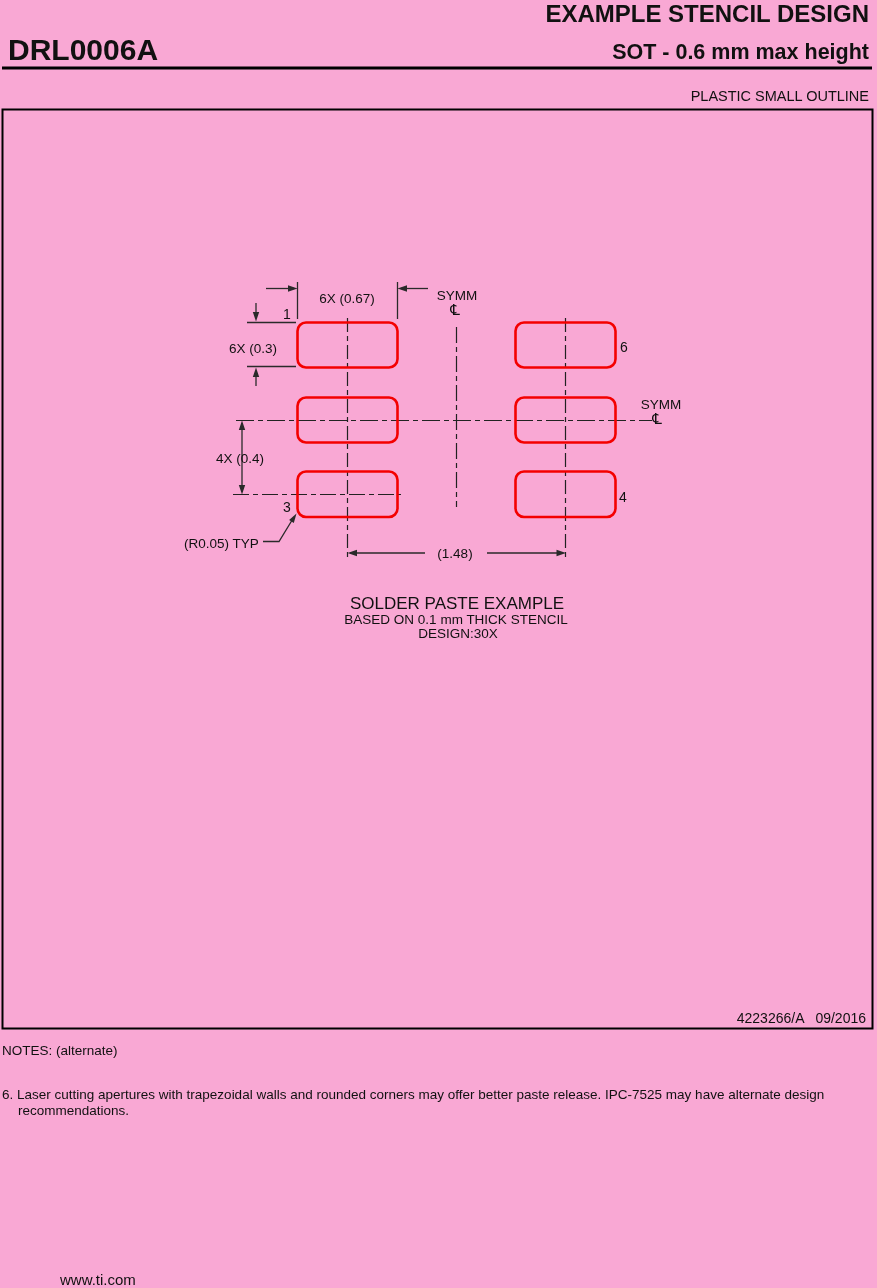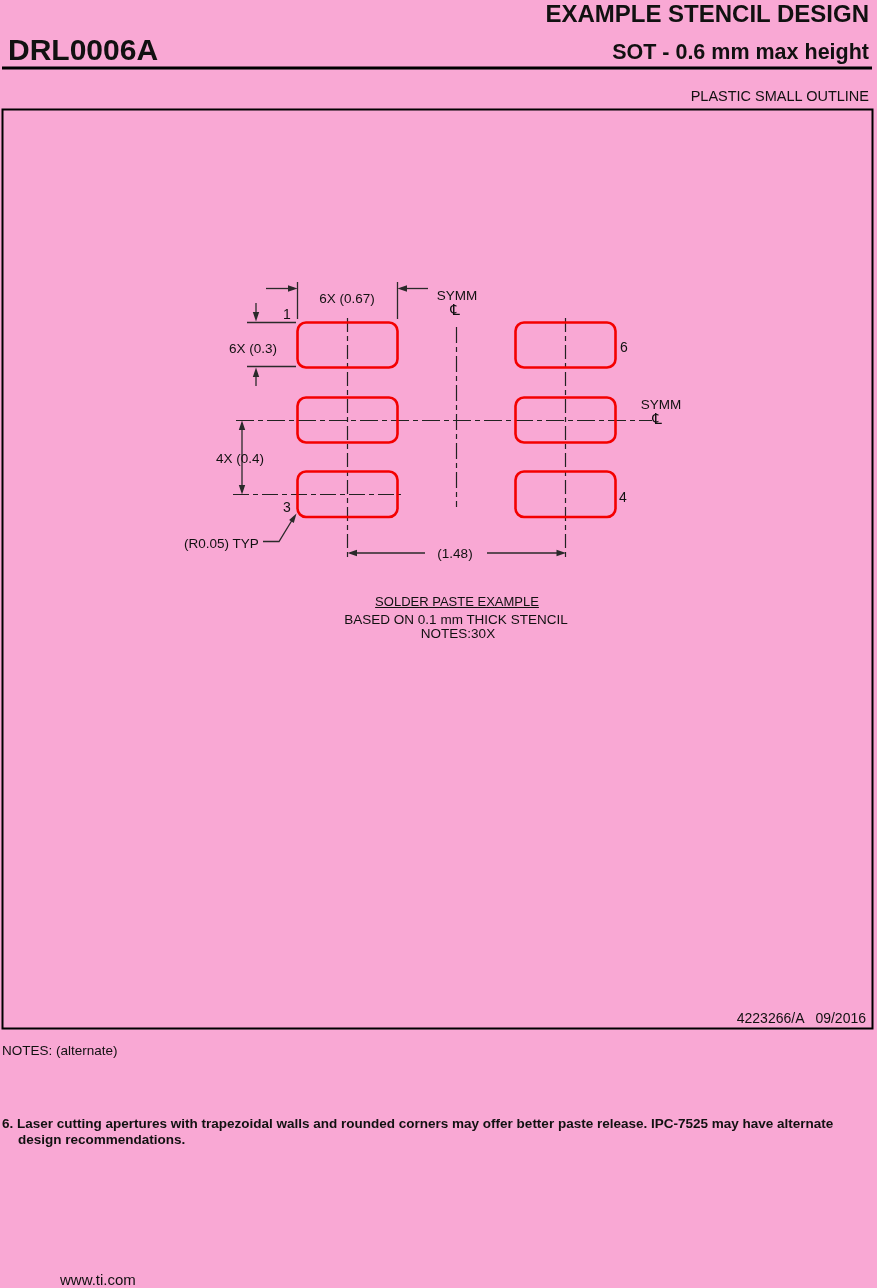--- a/index.html
+++ b/index.html
@@ -7,21 +7,21 @@
         font-family:"Liberation Sans",sans-serif;color:#111;}
   .abs{position:absolute;}
   .ctr{transform:translateX(-50%);}
   .hdr-title{font-size:24px;font-weight:bold;letter-spacing:0;}
   .hdr-part{font-size:30px;font-weight:bold;}
   .hdr-sub{font-size:21.5px;font-weight:bold;}
   .hdr-pkg{font-size:14.5px;}
   .lbl{font-size:13.5px;white-space:nowrap;}
   .pin{font-size:14px;}
   .cl-sym{font-family:"DejaVu Sans",sans-serif;font-size:15px;}
-  .cap-title{font-size:13px;text-decoration:underline;}
+  .cap-title{font-size:17px;}
   .docnum{font-size:14px;white-space:pre;}
   .notes-head{font-size:13.5px;}
   .note{font-size:13.5px;line-height:16px;width:842px;padding-left:16px;text-indent:-16px;}
   .footer-url{font-size:15px;}
   svg{position:absolute;left:0;top:0;}
   .frame{fill:none;stroke:#000;stroke-width:2;}
   .rule{stroke:#000;stroke-width:3;}
   .pad{fill:none;stroke:var(--pad-red,#f40000);stroke-width:2.6;}
   .dim{stroke:var(--line,#2a2a2a);stroke-width:1.3;fill:none;}
   .ah{fill:var(--line,#2a2a2a);stroke:none;}
@@ -98,22 +98,22 @@
   <div class="abs lbl ctr" style="left:661px;top:397px;">SYMM</div>
   <div class="abs cl-sym ctr" style="left:657px;top:410px;">℄</div>
   <div class="abs lbl" style="left:216px;top:451px;">4X (0.4)</div>
   <div class="abs pin" style="left:283px;top:499px;">3</div>
   <div class="abs pin" style="left:619px;top:489px;">4</div>
   <div class="abs lbl" style="left:184px;top:536px;">(R0.05) TYP</div>
   <div class="abs lbl ctr" style="left:455px;top:546px;">(1.48)</div>
 
   <div class="abs cap-title ctr" style="left:457px;top:594px;">SOLDER PASTE EXAMPLE</div>
   <div class="abs lbl ctr" style="left:456px;top:612px;">BASED ON 0.1 mm THICK STENCIL</div>
-  <div class="abs lbl ctr" style="left:458px;top:626px;">NOTES:30X</div>
+  <div class="abs lbl ctr" style="left:458px;top:626px;">DESIGN:30X</div>
 
   <div class="abs docnum" style="right:11px;top:1010px;">4223266/A   09/2016</div>
 
   <div class="abs notes-head" style="left:2px;top:1043px;">NOTES: (alternate)</div>
-  <div class="abs note" style="left:2px;top:1116px;font-weight:bold;">6. Laser cutting apertures with trapezoidal walls and rounded corners may offer better paste release. IPC-7525 may have alternate design recommendations.</div>
+  <div class="abs note" style="left:2px;top:1087px;">6. Laser cutting apertures with trapezoidal walls and rounded corners may offer better paste release. IPC-7525 may have alternate design recommendations.</div>
 
   <div class="abs footer-url" style="left:60px;right:0;top:1271px;text-align:left;">www.ti.com</div>
 
 </div>
 
 </body></html>

